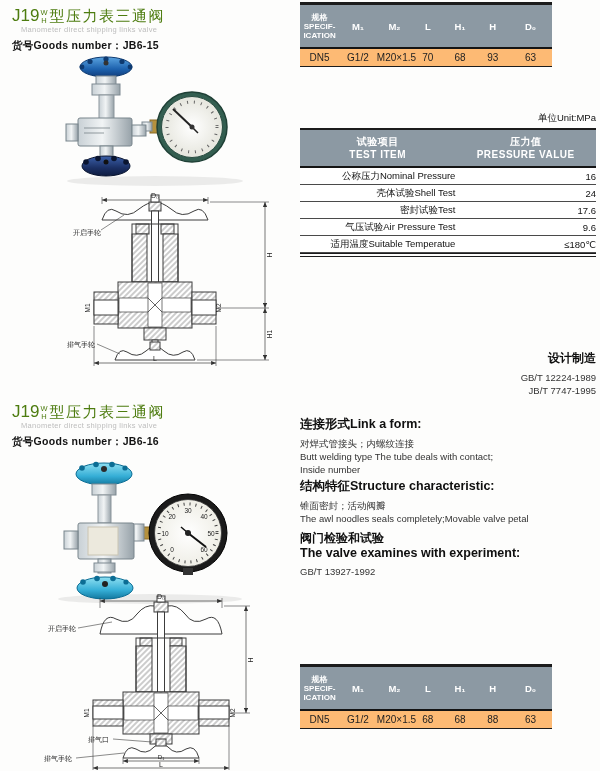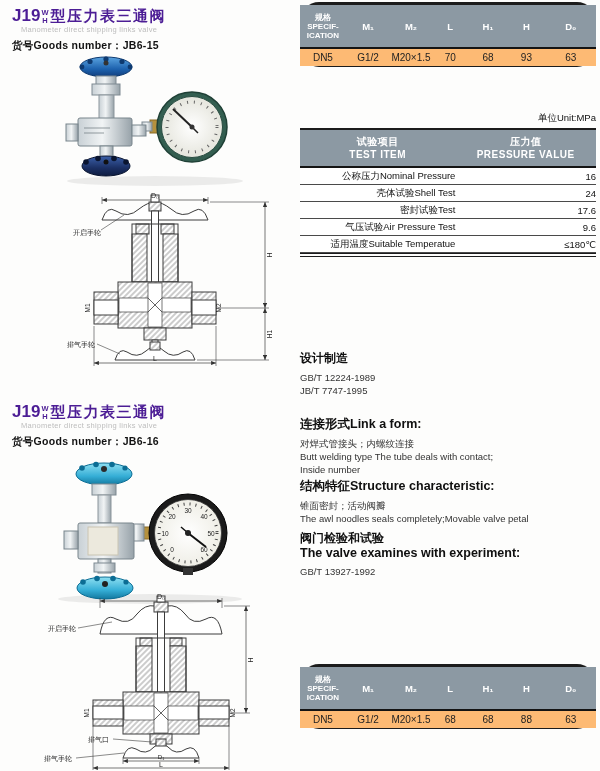--- a/index.html
+++ b/index.html
@@ -2,29 +2,29 @@
 <html><head>
 <meta charset="utf-8">
 <style>
   html,body{margin:0;padding:0;background:#ffffff;}
   .page{position:relative;width:600px;height:771px;background:#fdfdfc;overflow:hidden;
         font-family:"Liberation Sans","DejaVu Sans",sans-serif;color:#1a1a1a;}
   .abs{position:absolute;}
 
   
   .ptitle{left:12px;}
-  .t-row{display:flex;align-items:flex-end;color:#4c1d95;font-weight:bold;}
+  .t-row{display:flex;align-items:flex-end;color:#4d7c0f;font-weight:normal;}
   .t-model{font-size:17px;line-height:17px;}
   .t-stack{display:flex;flex-direction:column;font-size:7.5px;line-height:7.5px;margin:1px 2px 0 1px;text-align:center;}
   .t-suffix{font-size:15px;line-height:17px;letter-spacing:1.5px;}
   .t-sub{font-size:7.5px;color:#bdbdbd;margin-top:1px;letter-spacing:.3px;margin-left:9px;}
   .t-goods{font-size:10.5px;color:#111;margin-top:5px;font-weight:bold;letter-spacing:.3px;}
 
   
-  .spec-table{left:300px;width:296px;border-top:3px solid #1c1c1c;border-bottom:1.5px solid #1c1c1c;border-radius:19px;}
+  .spec-table{left:300px;width:252px;border-top:3px solid #1c1c1c;border-bottom:1.5px solid #1c1c1c;}
   .spec-head{display:flex;align-items:center;background:#8c99a3;height:42px;border-bottom:2.5px solid #141414;}
   .spec-head .cell{color:#fff;font-weight:bold;text-align:center;}
   .first-head{font-size:8px;line-height:9px;white-space:pre-line;}
   .dim-head{font-size:9.5px;}
   .spec-row{display:flex;align-items:center;height:17px;font-size:10px;color:#222;background:#fdba74;}
   .spec-row .cell{text-align:center;}
   .sc0{width:15.5%}.sc1{width:15%}.sc2{width:14%}.sc3{width:12.5%}.sc4{width:13%}.sc5{width:13%}.sc6{width:17%}
 
   
   .test-table{left:300px;width:296px;border-top:2px solid #1c1c1c;border-bottom:4px double #1c1c1c;}
@@ -367,21 +367,21 @@
     <div class="test-row">
       <div class="cell tc0">气压试验Air Pressure Test</div>
       <div class="cell tc1">9.6</div>
     </div>
     <div class="test-row">
       <div class="cell tc0">适用温度Suitable Temperatue</div>
       <div class="cell tc1">≤180℃</div>
     </div>
   </div>
 
-  <div class="abs section" style="top:351px;">
+  <div class="abs section" style="top:351px;text-align:right;">
     <div class="sec-h">设计制造</div>
     <div class="sec-body sec-body-first">GB/T 12224-1989</div>
     <div class="sec-body">JB/T 7747-1995</div>
   </div>
 
   <div class="abs section" style="top:417px;">
     <div class="sec-h sec-h-en">连接形式Link a form:</div>
     <div class="sec-body sec-body-first">对焊式管接头；内螺纹连接</div>
     <div class="sec-body">Butt welding type The tube deals with contact;</div>
     <div class="sec-body">Inside number</div>

